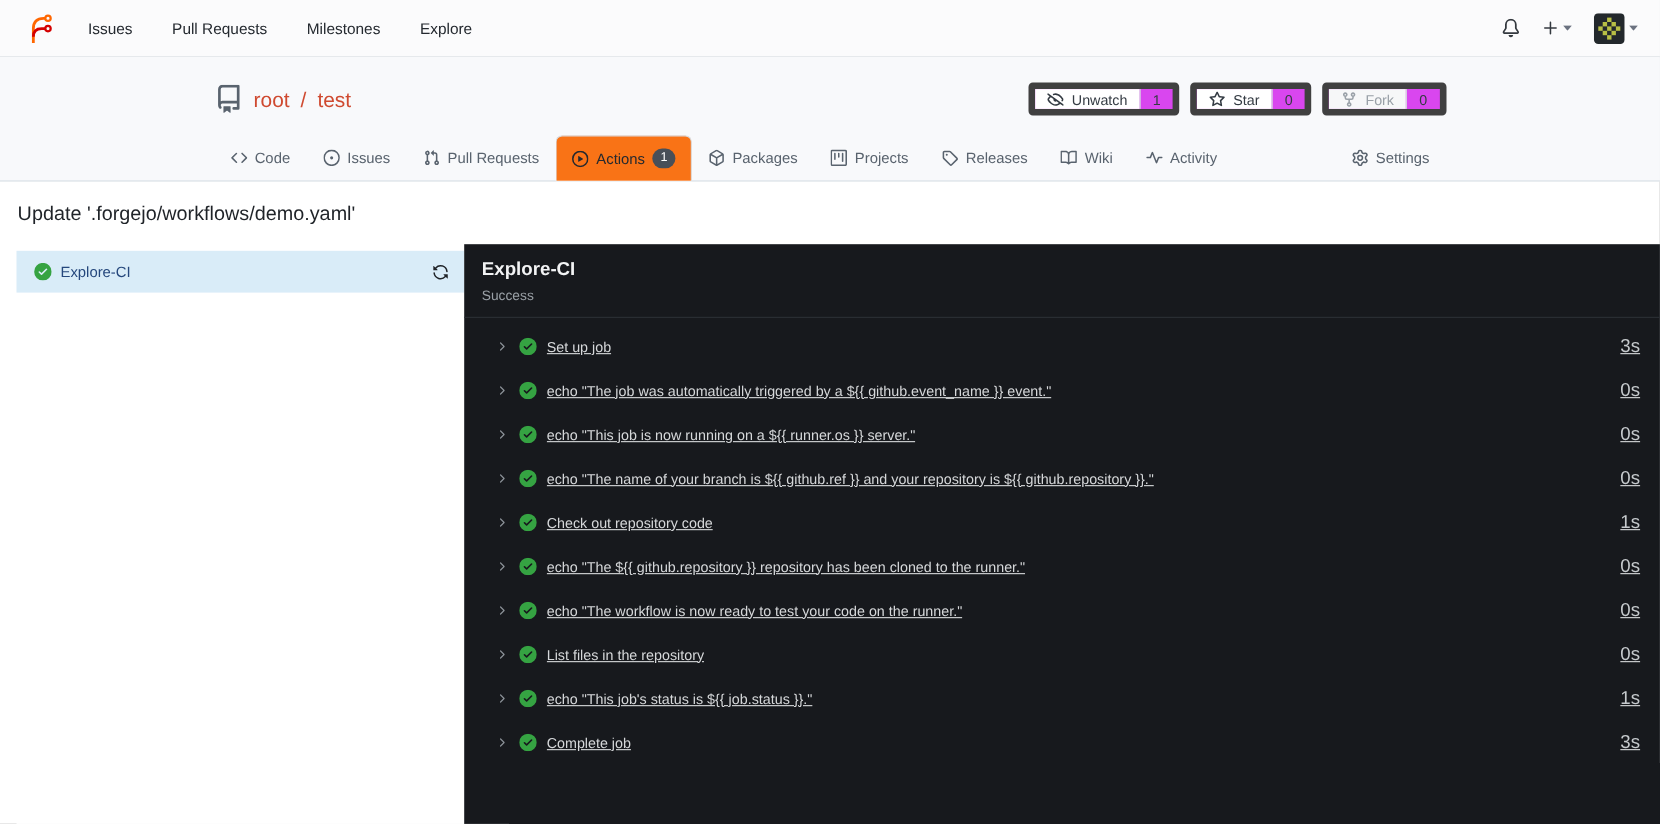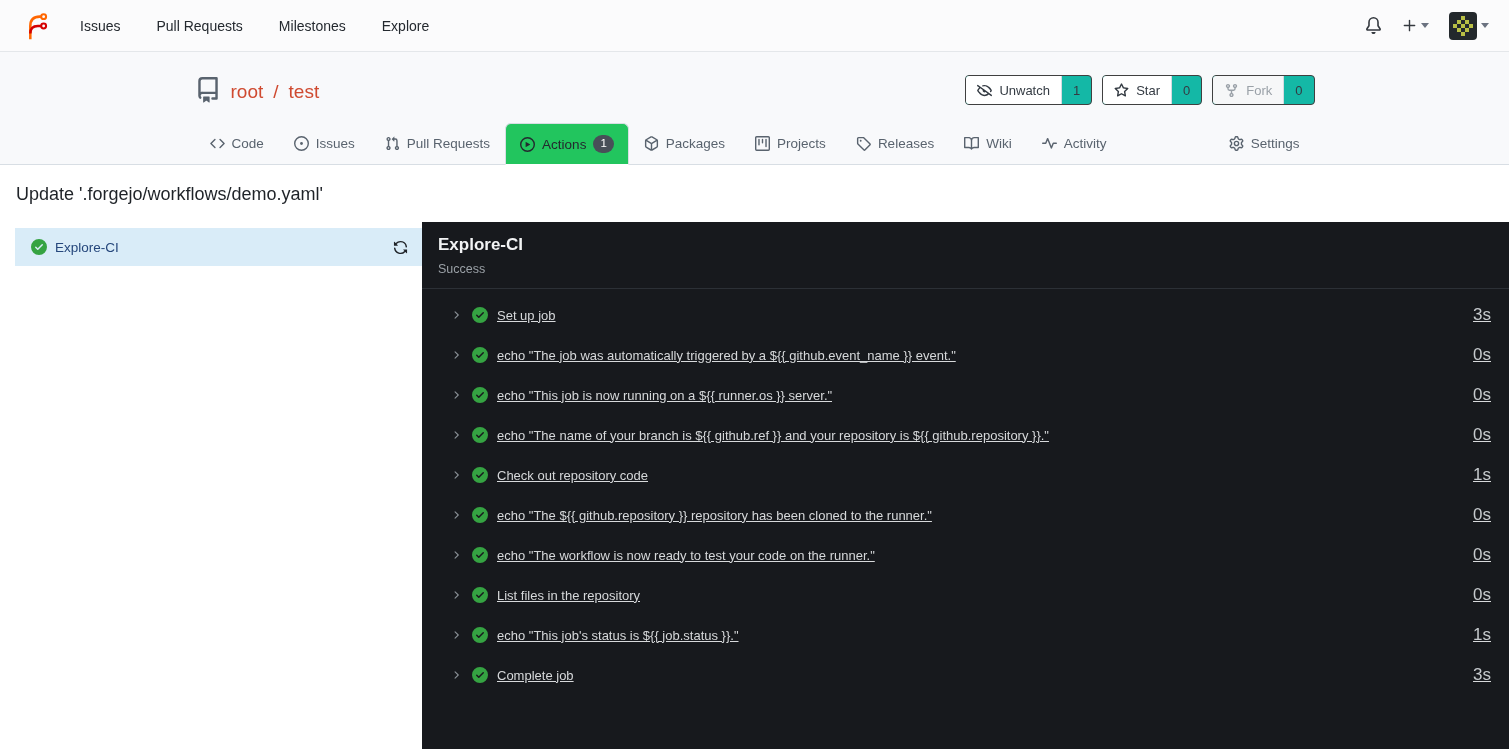--- a/index.html
+++ b/index.html
@@ -27,35 +27,35 @@
 
   
   .repo-header { background:#f8f9fb; border-bottom:1px solid #d8dee4; padding-top:20px; flex:0 0 auto; }
   .repo-container { width:1120px; margin:0 auto; }
   .repo-title-row { display:flex; align-items:center; height:36px; }
   .repo-title { display:flex; align-items:flex-end; gap:10px; font-size:19px; }
   .repo-icon { color:#59636e; }
   .repo-link { color:#cf4a30; cursor:pointer; }
   .repo-sep { color:#cf4a30; }
   .repo-actions { margin-left:auto; display:flex; gap:10px; }
-  .btn-group { display:flex; border:1px solid #404040; border-radius:4px; overflow:hidden; background:#14b8a6; height:30px; font-size:13px; color:#343b43; }
+  .btn-group { display:flex; border:6px solid #404040; border-radius:4px; overflow:hidden; background:#d946ef; height:30px; font-size:13px; color:#343b43; }
   .btn-seg { display:flex; align-items:center; gap:7px; padding:0 11px; cursor:pointer; background:#fff; }
   .btn-seg.dim { color:#9aa1a8; background:#f6f7f8; }
   .btn-count { border-left:1px solid #d5dbe1; padding:0 11px; display:flex; align-items:center; cursor:pointer; }
   .btn-seg .seg-icon { color:inherit; }
 
   
   .tabs { display:flex; align-items:stretch; margin-top:14px; height:42px; }
   .tab {
     display:flex; align-items:center; gap:7px;
     padding:0 14px; font-size:13.5px; color:#59636e; cursor:pointer;
     border:1px solid transparent; border-radius:6px 6px 0 0; position:relative;
   }
   .tab.active {
-    background:#22c55e; border-color:#d8dee4; border-bottom-color:#fff;
+    background:#f97316; border-color:#d8dee4; border-bottom-color:#fff;
     color:#24292f; transform:translateY(1px); z-index:2;
   }
   .tab.right { margin-left:auto; }
   .tab-badge { background:#484f58; color:#fff; border-radius:10px; font-size:11.5px; padding:2px 7px; line-height:1.2; }
 
   
   .run-main { flex:1; display:flex; flex-direction:column; min-height:0; }
   .run-title { font-size:18px; font-weight:400; color:#1f2328; padding:19px 16px 17px; }
   .run-layout { flex:1; display:flex; min-height:0;padding-left:15px; }
   .jobs-panel { width:407px; flex:0 0 407px; background:#fff; padding-top:6px; }

